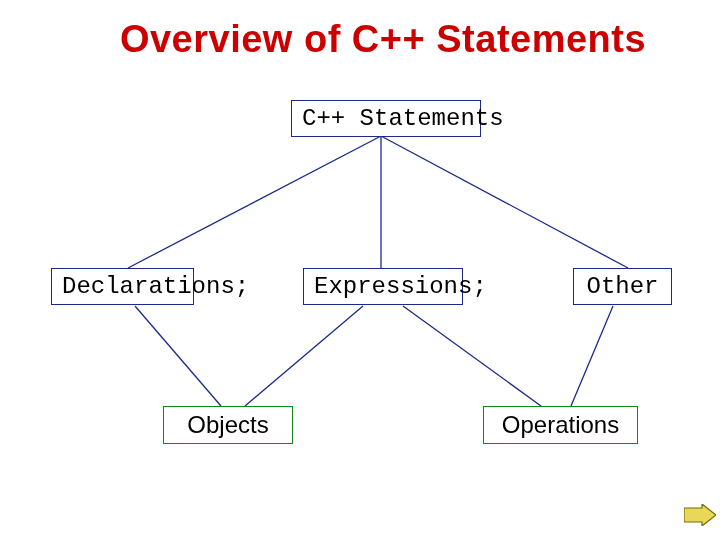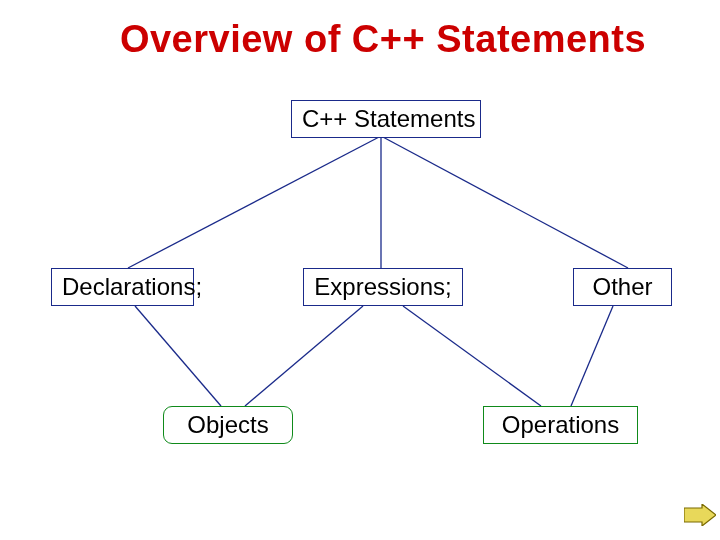--- a/index.html
+++ b/index.html
@@ -32,21 +32,21 @@
     position: absolute;
     border: 1.5px solid;
     background: #ffffff;
     text-align: center;
     font-size: 24px;
     color: #000000;
     padding: 4px 10px;
     box-sizing: border-box;
     white-space: nowrap;
   }
-  .box-blue  { border-color: #1a2a8a; }
+  .box-blue  { border-color: #1a2a8a; font-family: Liberation Mono, monospace; }
   .box-green { border-color: #0f8a1a; }
   svg.connector {
     position: absolute;
     top: 0;
     left: 0;
     width: 720px;
     height: 540px;
     pointer-events: none;
   }
   svg.connector line {
@@ -89,21 +89,21 @@
   </svg>
 
   <div class="box box-blue" style="left:268px; top:100px; width:190px;">C++ Statements</div>
 
   <div class="box box-blue" style="left:28px;  top:268px; width:143px;">Declarations;</div>
 
   <div class="box box-blue" style="left:280px; top:268px; width:160px;">Expressions;</div>
 
   <div class="box box-blue" style="left:550px; top:268px; width:99px;">Other</div>
 
-  <div class="box box-green" style="left:140px; top:406px; width:130px;border-radius:9px;">Objects</div>
+  <div class="box box-green" style="left:140px; top:406px; width:130px;">Objects</div>
 
   <div class="box box-green" style="left:460px; top:406px; width:155px;">Operations</div>
 
   <div class="page-num-wrap">
     <svg class="arrow-shape" viewBox="0 0 32 22">
       <polygon points="0,4 18,4 18,0 32,11 18,22 18,18 0,18" fill="#e8d85a" stroke="#7a6a00" stroke-width="1.2"></polygon>
     </svg>
     <span class="page-num">2</span>
   </div>
 

